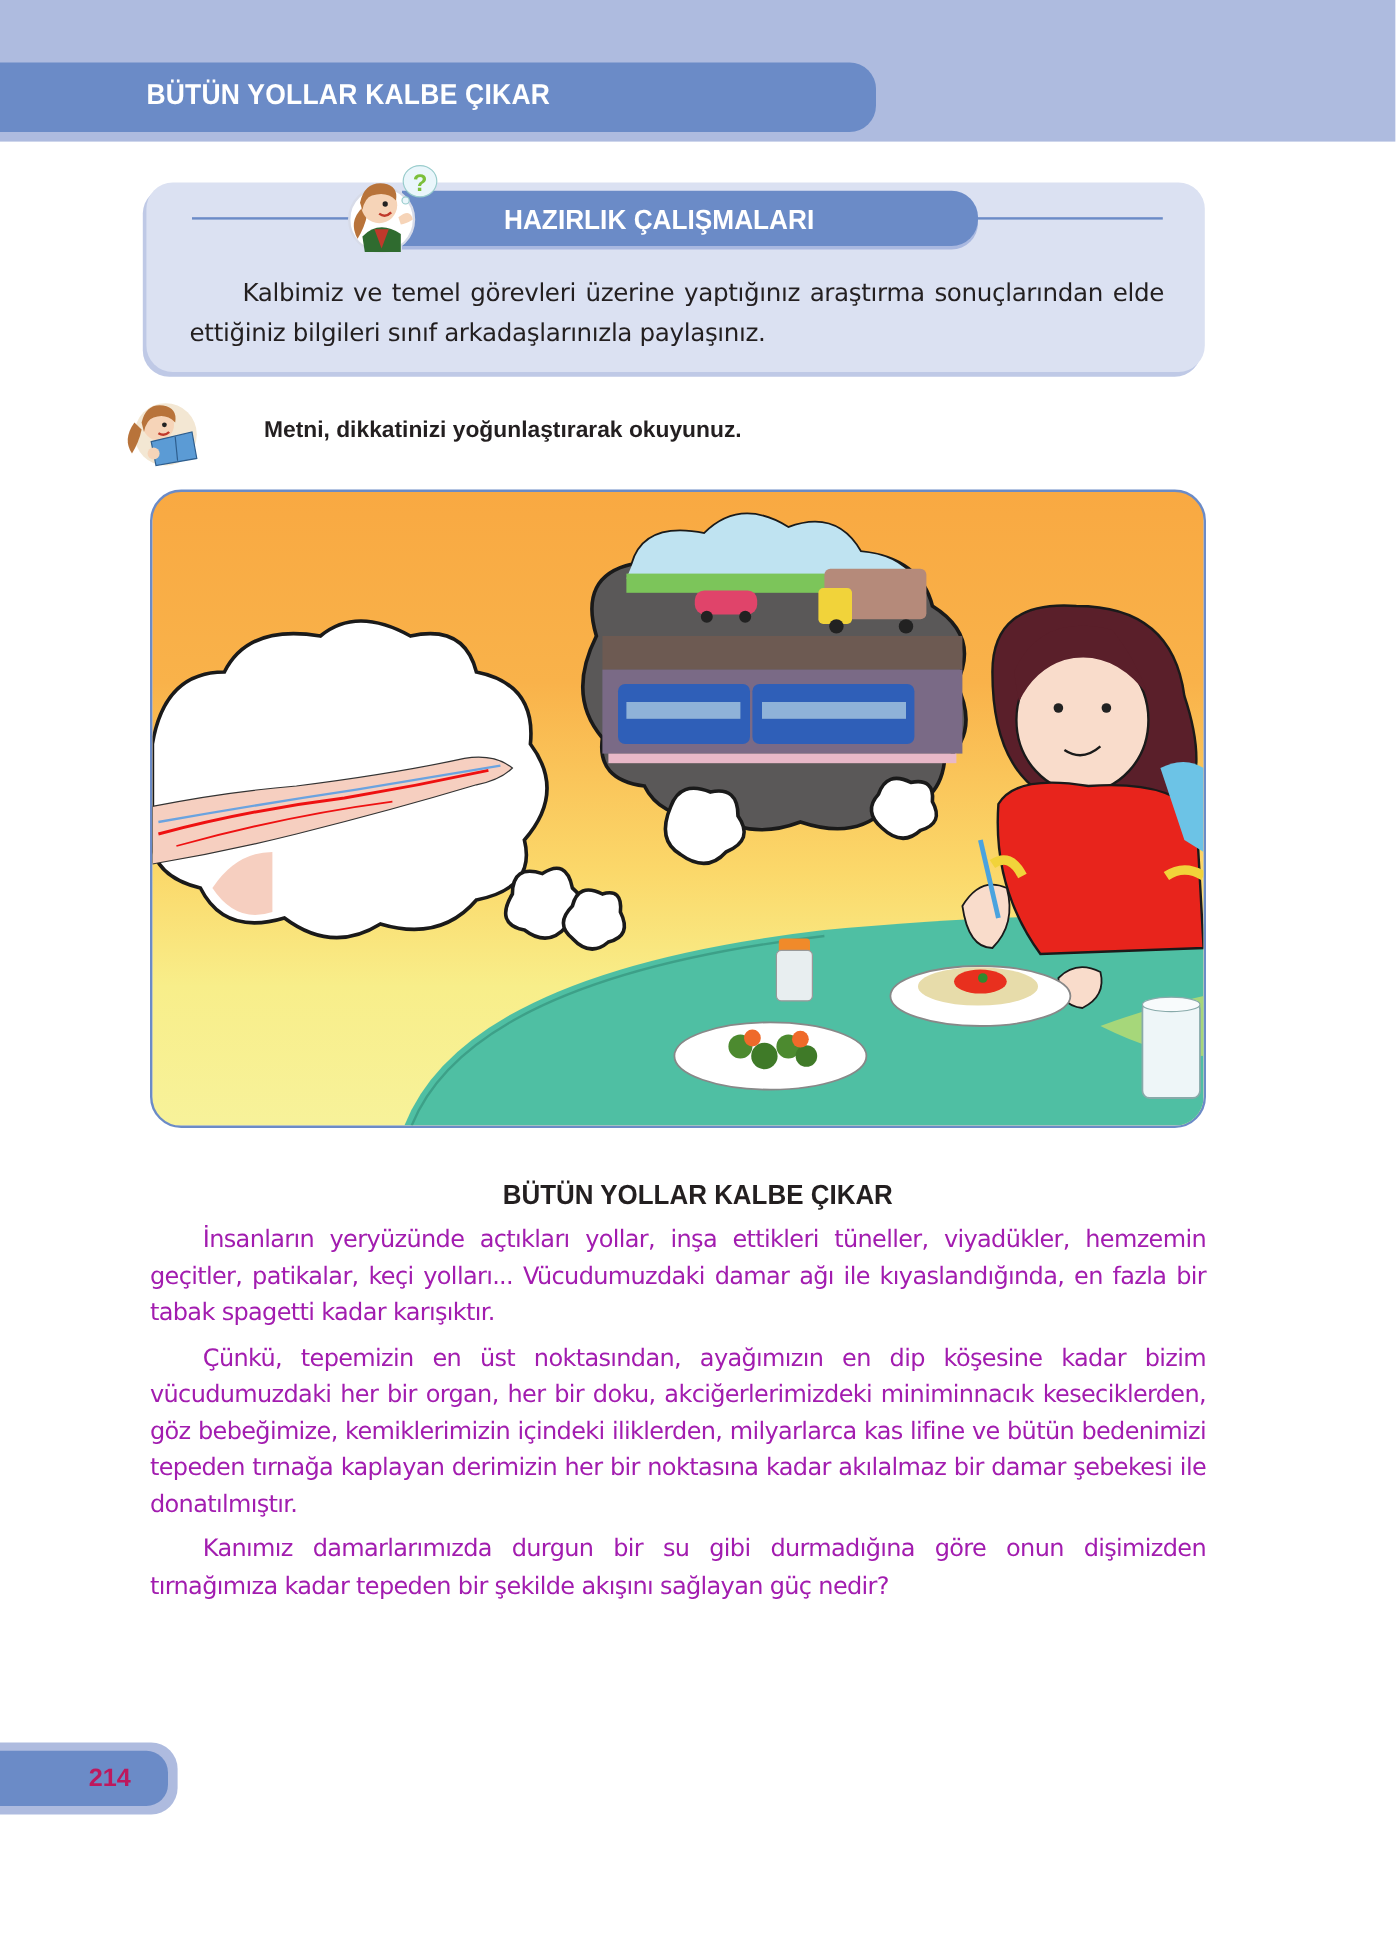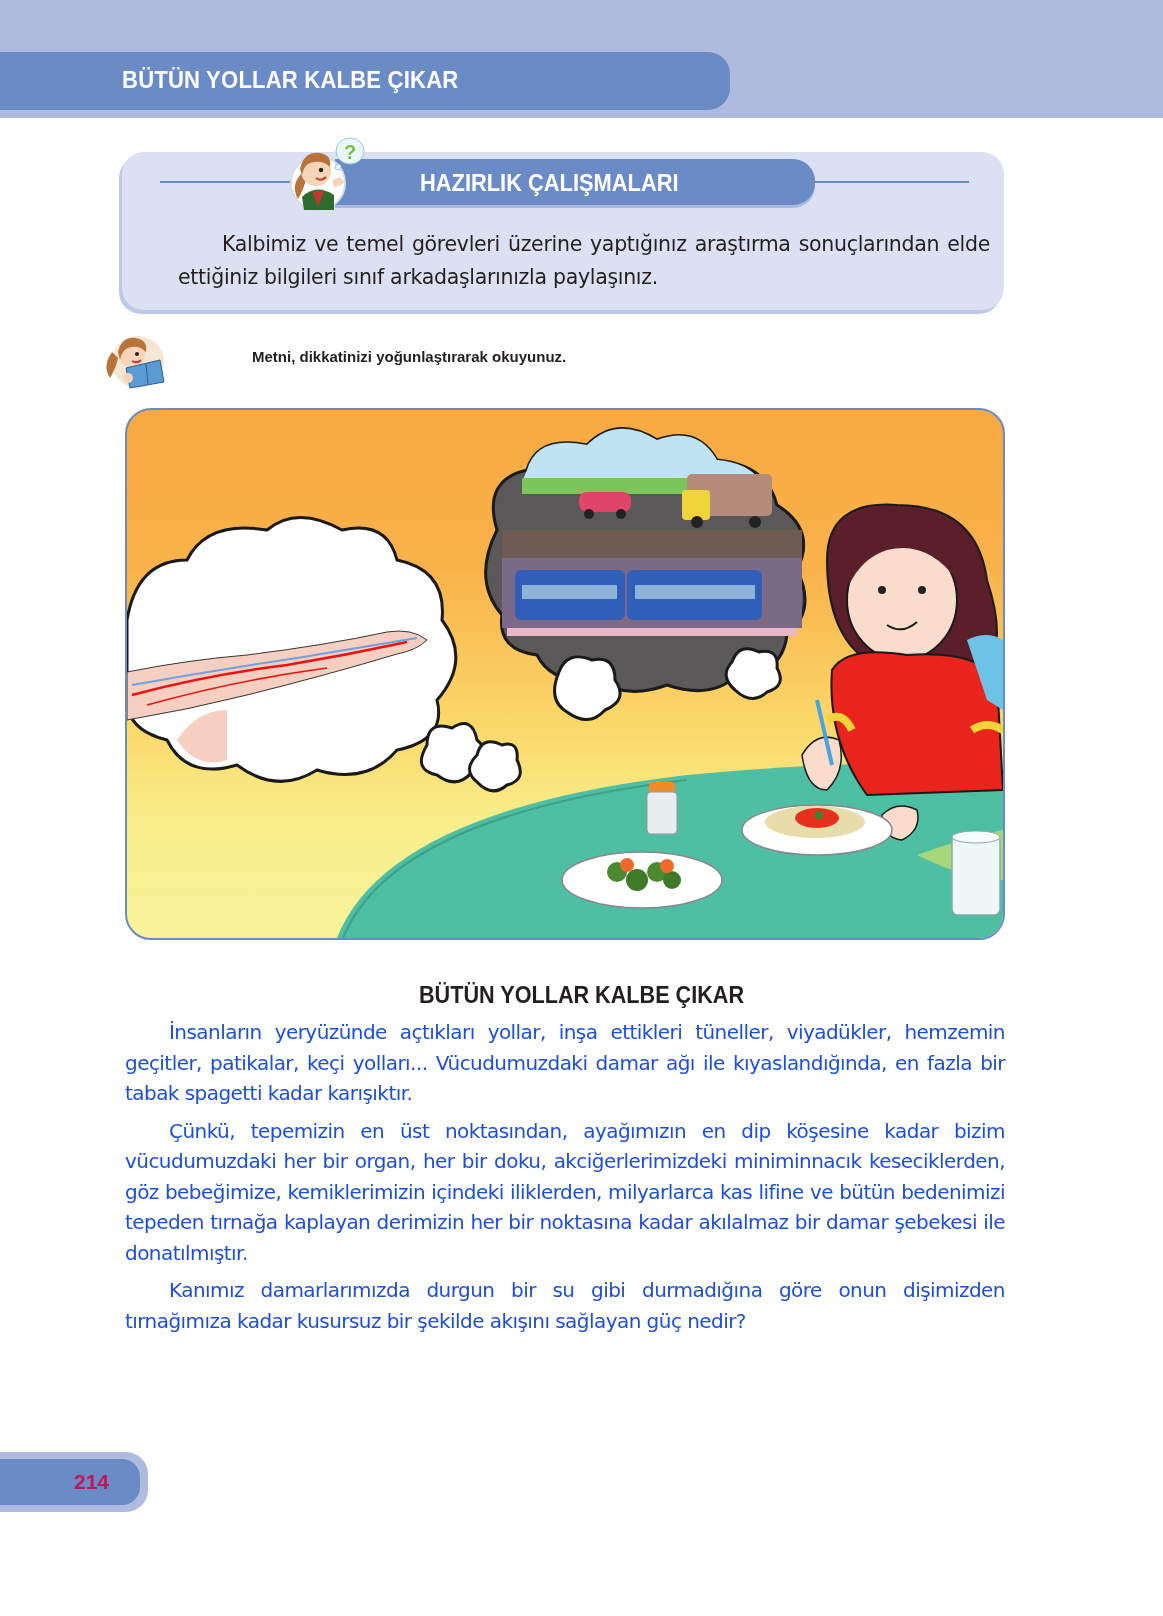--- a/index.html
+++ b/index.html
@@ -52,49 +52,48 @@
     }
     .prep-mascot {
       position: absolute; left: 280px; top: 135px; width: 85px; height: 78px;
     }
     .prep-text {
       position: absolute; left: 158px; top: 228px; width: 812px;
       font-size: 20.5px; line-height: 33px; text-align: justify;
       font-family: "DejaVu Sans", sans-serif; color: #231f20;
       text-indent: 44px;
       letter-spacing: -0.3px;
-      margin-left: 20px;
     }
 
     
     .read-mascot { position: absolute; left: 98px; top: 332px; width: 82px; height: 58px; }
     .read-instruction {
       position: absolute; left: 220px; top: 348px;
       font-family: "Liberation Sans", sans-serif; font-weight: bold;
-      font-size: 15px; color: #231f20; margin-left: 32px;
+      font-size: 19px; color: #231f20;
     }
 
     
     .illustration {
       position: absolute; left: 125px; top: 408px; width: 876px; height: 528px;
       border: 2px solid #6b8bc7; border-radius: 26px; overflow: hidden;
       background: linear-gradient(180deg, #f9a942 0%, #f9b24a 30%, #fbd86a 60%, #f8ee8a 78%, #f7f29a 100%);
     }
 
     
     .article-title {
       position: absolute; left: 0; width: 1163px; top: 982px; text-align: center;
       font-family: "Liberation Sans", sans-serif; font-weight: bold; font-size: 23px;
       color: #231f20;
       transform: scaleX(0.94);
     }
     .article-body {
       position: absolute; left: 125px; top: 1017px; width: 880px;
       font-size: 20px; line-height: 30.5px; text-align: justify;
-      font-family: "DejaVu Sans", sans-serif; color: #1d4ed8;
+      font-family: "DejaVu Sans", sans-serif; color: #a21caf;
       letter-spacing: -0.55px;
     }
     .article-body p { margin: 0 0 7px 0; text-indent: 44px; }
 
     
     .page-num-outer {
       position: absolute; left: -20px; top: 1452px; width: 168px; height: 60px;
       background: #aebbdf; border-radius: 0 22px 22px 0;
     }
     .page-num-inner {
@@ -237,18 +236,18 @@
       <rect x="825" y="425" width="48" height="80" rx="6" fill="#eef6f8" stroke="#8aa" stroke-width="1.5"></rect>
       <ellipse cx="849" cy="427" rx="24" ry="6" fill="#f8fbfc" stroke="#8aa" stroke-width="1"></ellipse>
     </g>
   </svg>
 </div>
 
 <div class="article-title">BÜTÜN YOLLAR KALBE ÇIKAR</div>
 <div class="article-body">
   <p>İnsanların yeryüzünde açtıkları yollar, inşa ettikleri tüneller, viyadükler, hemzemin geçitler, patikalar, keçi yolları... Vücudumuzdaki damar ağı ile kıyaslandığında, en fazla bir tabak spagetti kadar karışıktır.</p>
   <p>Çünkü, tepemizin en üst noktasından, ayağımızın en dip köşesine kadar bizim vücudumuzdaki her bir organ, her bir doku, akciğerlerimizdeki miniminnacık keseciklerden, göz bebeğimize, kemiklerimizin içindeki iliklerden, milyarlarca kas lifine ve bütün bedenimizi tepeden tırnağa kaplayan derimizin her bir noktasına kadar akılalmaz bir damar şebekesi ile donatılmıştır.</p>
-  <p>Kanımız damarlarımızda durgun bir su gibi durmadığına göre onun dişimizden tırnağımıza kadar kusursuz bir şekilde akışını sağlayan güç nedir?</p>
+  <p>Kanımız damarlarımızda durgun bir su gibi durmadığına göre onun dişimizden tırnağımıza kadar tepeden bir şekilde akışını sağlayan güç nedir?</p>
 </div>
 
 <div class="page-num-outer"></div>
 <div class="page-num-inner"></div>
 <div class="page-num">214</div>
 
 </body></html>

